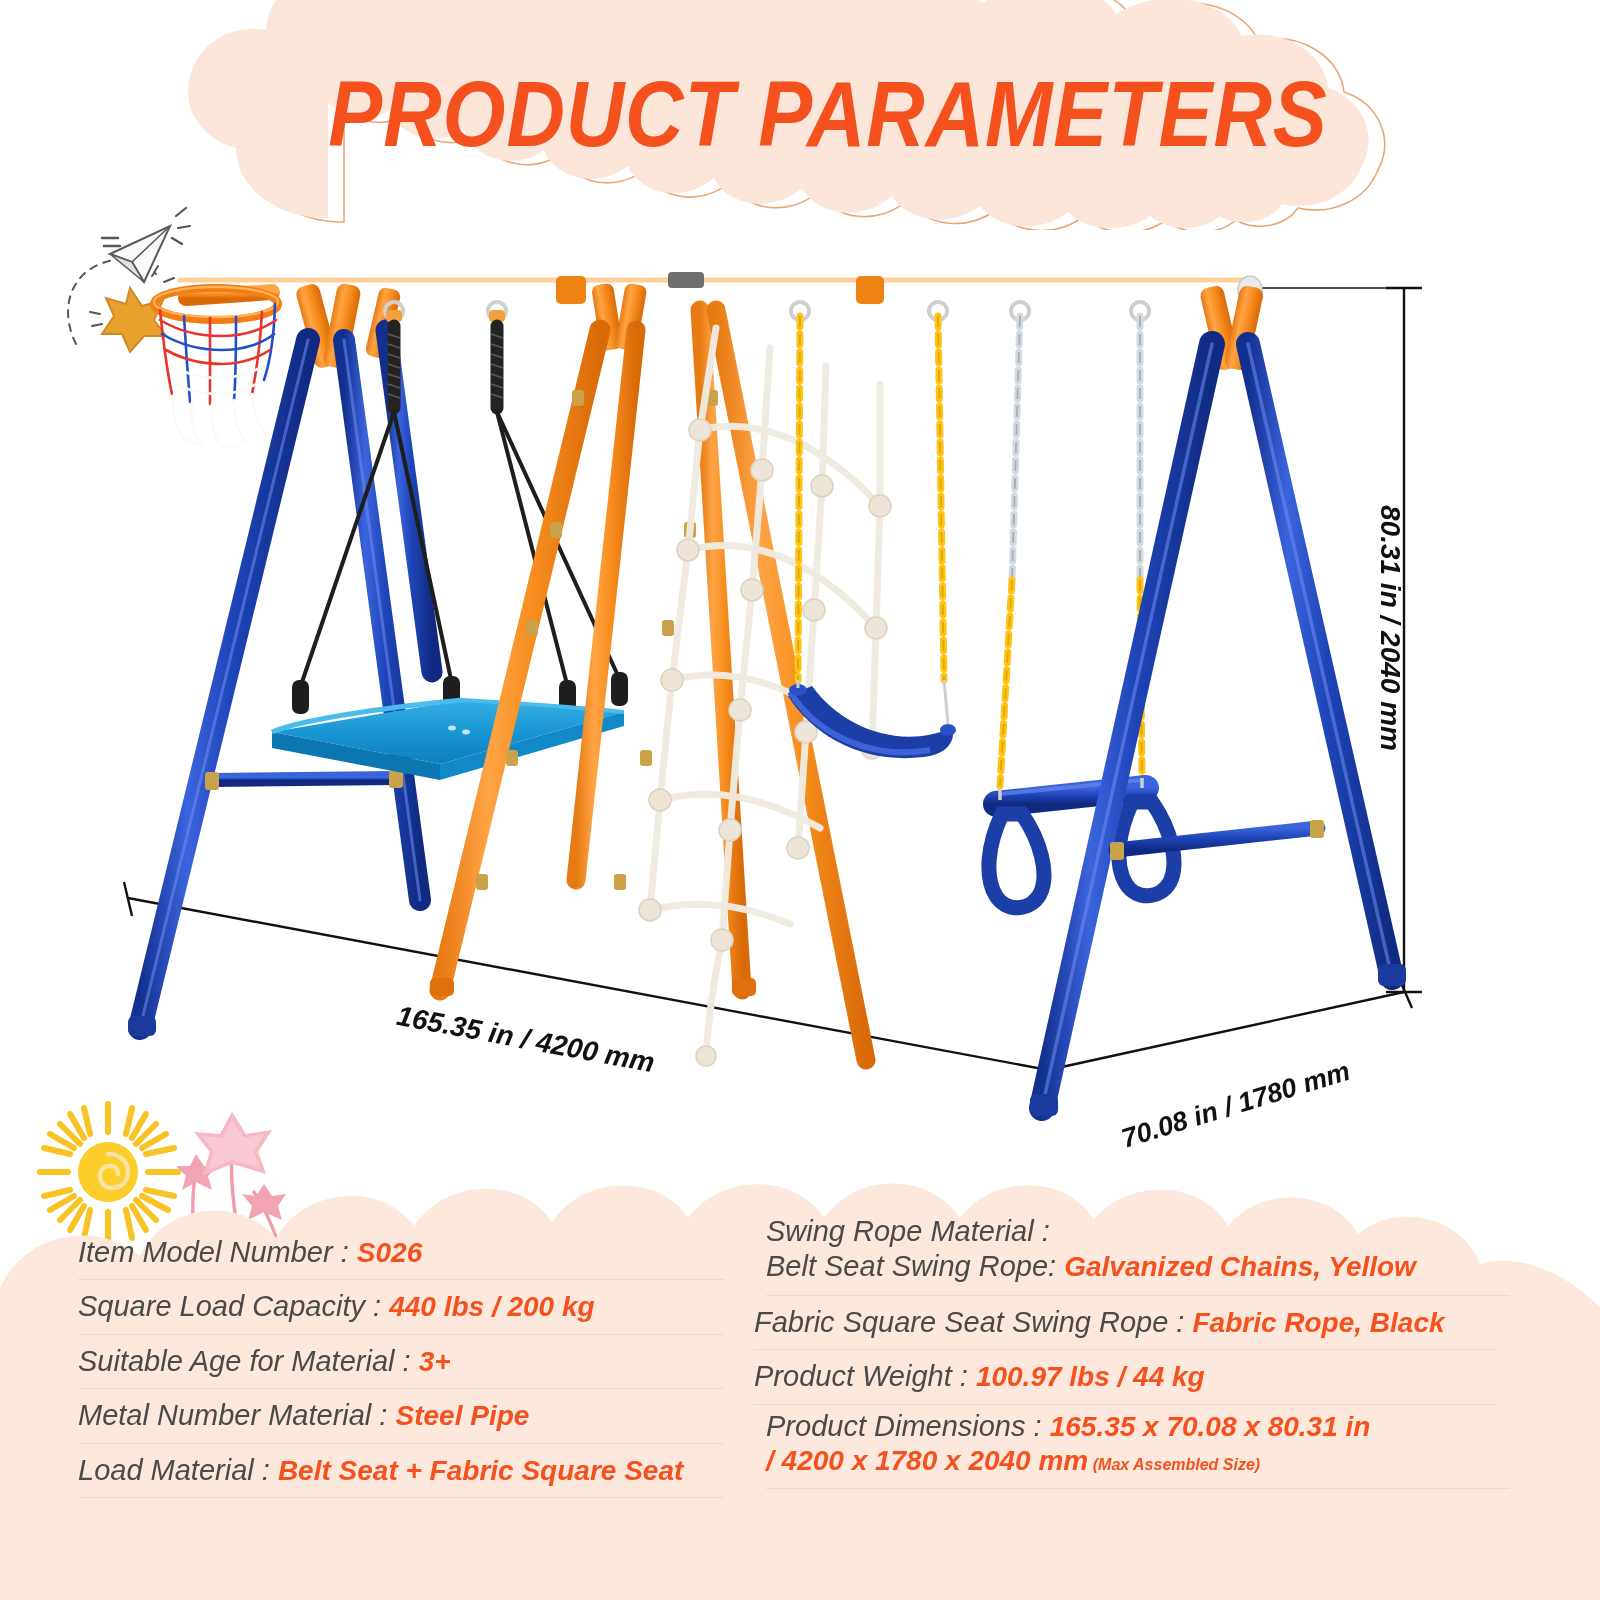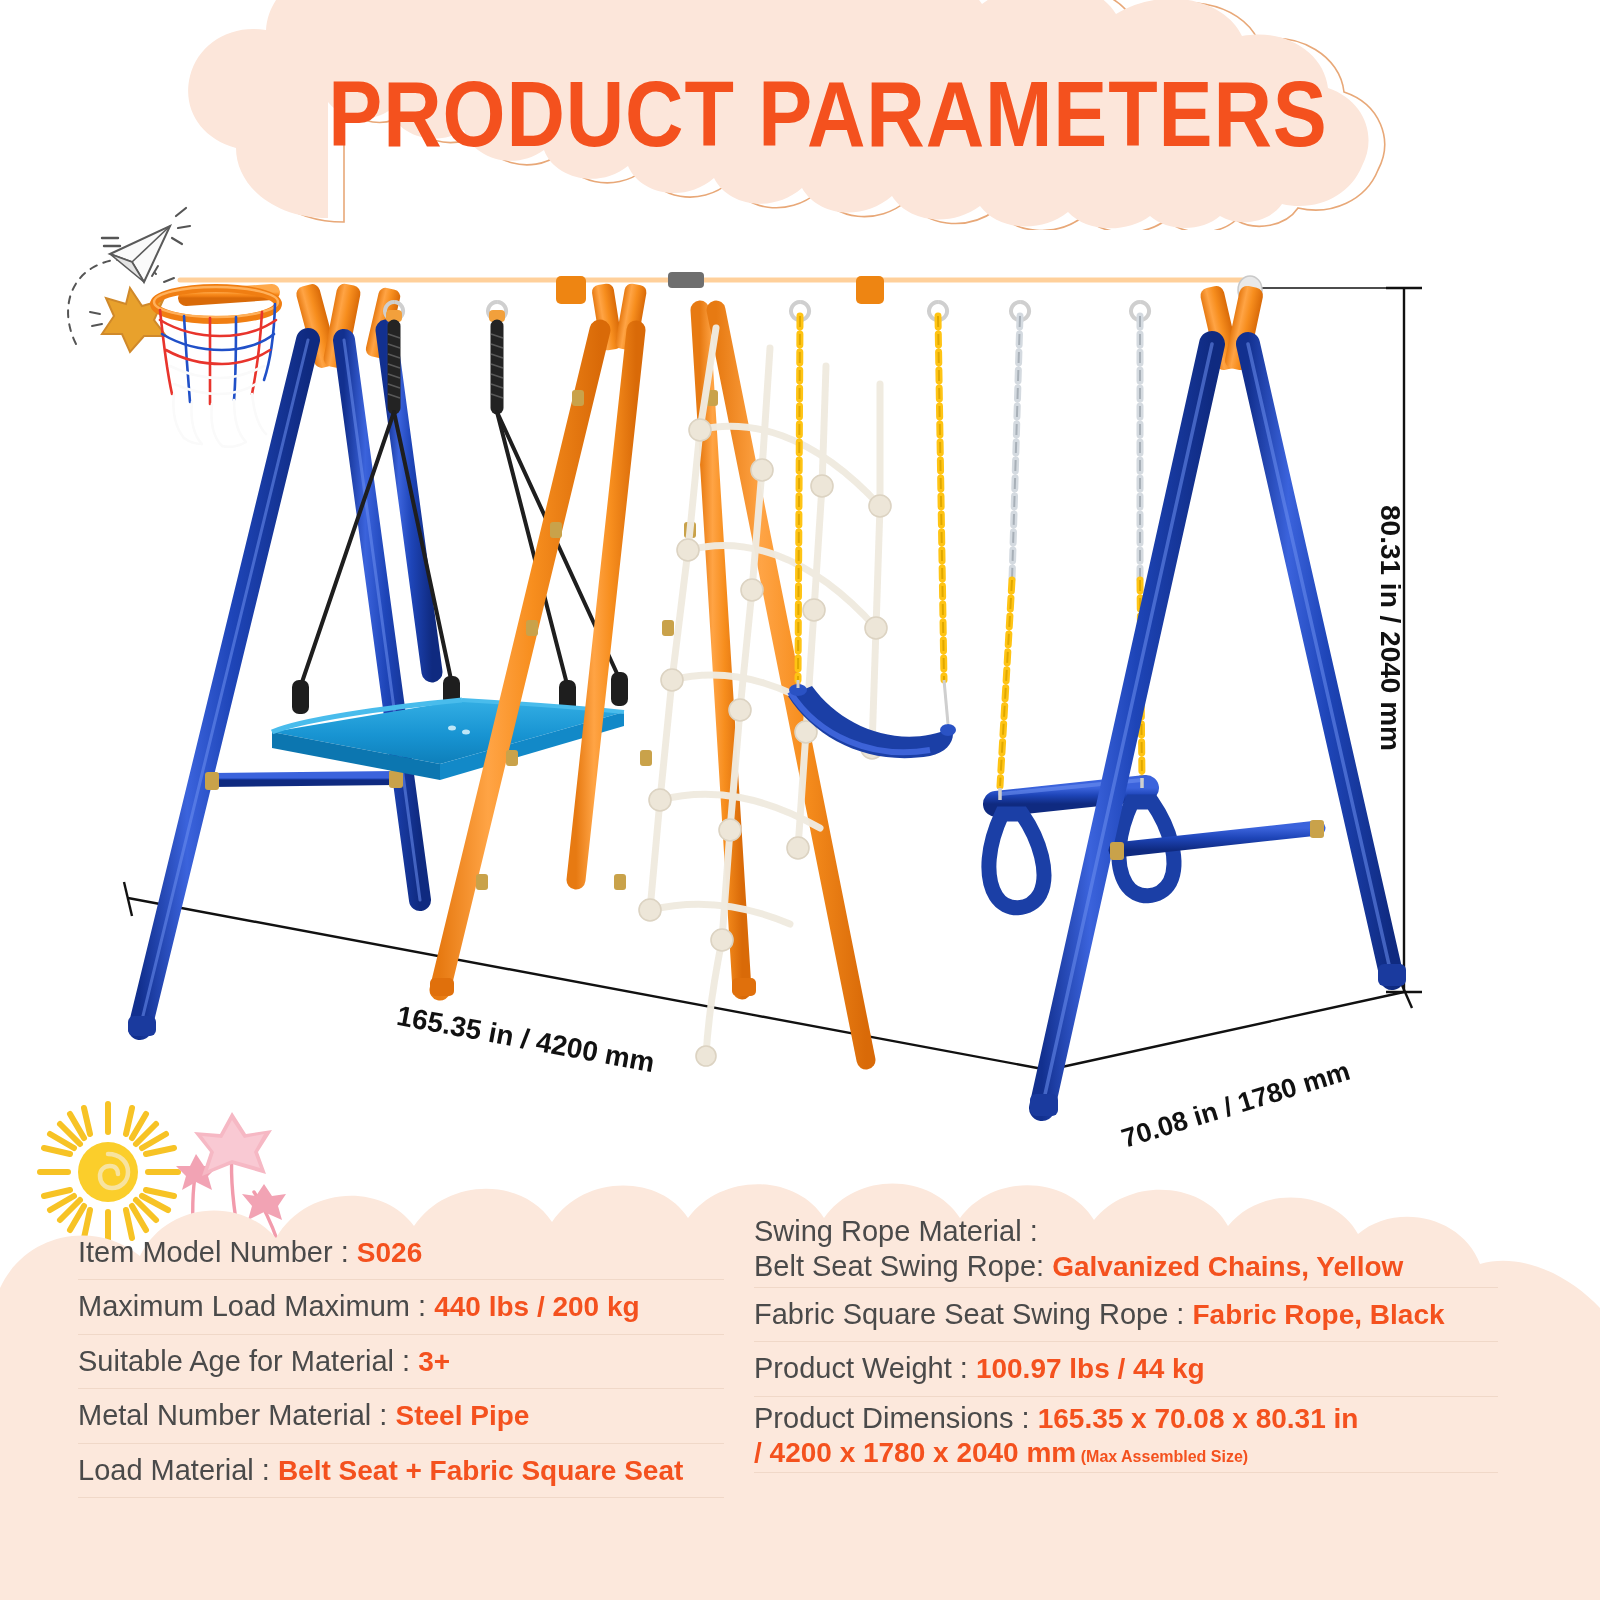--- a/index.html
+++ b/index.html
@@ -4,21 +4,21 @@
 <title>Product Parameters</title>
 <style>
   * { margin:0; padding:0; box-sizing:border-box; }
   html,body { width:1600px; height:1600px; }
   body {
     background:#ffffff;
     font-family:"Liberation Sans", sans-serif;
     position:relative;
     overflow:hidden;
   }
-  #stage { position:absolute; inset:0; width:1352px; height:1600px; }
+  #stage { position:absolute; inset:0; width:1352px; height:1600px;font-style:italic; }
 
   
   .title-cloud { position:absolute; left:178px; top:-40px; width:1300px; height:270px; }
   .title-cloud svg { display:block; width:100%; height:100%; }
   .title-text {
     position:absolute; left:178px; top:62px; width:1300px;
     text-align:center;
     font-family:"Liberation Sans Narrow","Liberation Sans", sans-serif;
     font-weight:bold;
     font-size:92px;
@@ -75,21 +75,21 @@
   .spec-value {
     font-size:28px;
     color:#F4511E;
     font-weight:bold;
   }
   .spec-value.small { font-size:16px; }
 
   .left .spec-row  { width:646px; }
   .right .spec-row { width:744px; }
 
-  .right .spec-row.tall { padding-top:4px; padding-bottom:2px; }
+  .right .spec-row.tall { padding-top:4px; padding-bottom:10px;margin-left:12px; }
   .spec-sub { display:block; }
 </style>
 </head>
 <body>
 
 <div id="stage">
 
   <div class="title-cloud">
     <svg viewBox="0 0 1300 270" preserveAspectRatio="none">
 
@@ -542,21 +542,21 @@
     </svg>
   </div>
 
   <div class="spec-cols">
 
     <div class="spec-col left">
       <div class="spec-row">
         <span class="spec-label">Item Model Number : </span><span class="spec-value">S026</span>
       </div>
       <div class="spec-row">
-        <span class="spec-label">Maximum Load Maximum : </span><span class="spec-value">440 lbs / 200 kg</span>
+        <span class="spec-label">Square Load Capacity : </span><span class="spec-value">440 lbs / 200 kg</span>
       </div>
       <div class="spec-row">
         <span class="spec-label">Suitable Age for Material : </span><span class="spec-value">3+</span>
       </div>
       <div class="spec-row">
         <span class="spec-label">Metal Number Material : </span><span class="spec-value">Steel Pipe</span>
       </div>
       <div class="spec-row">
         <span class="spec-label">Load Material : </span><span class="spec-value">Belt Seat + Fabric Square Seat</span>
       </div>

